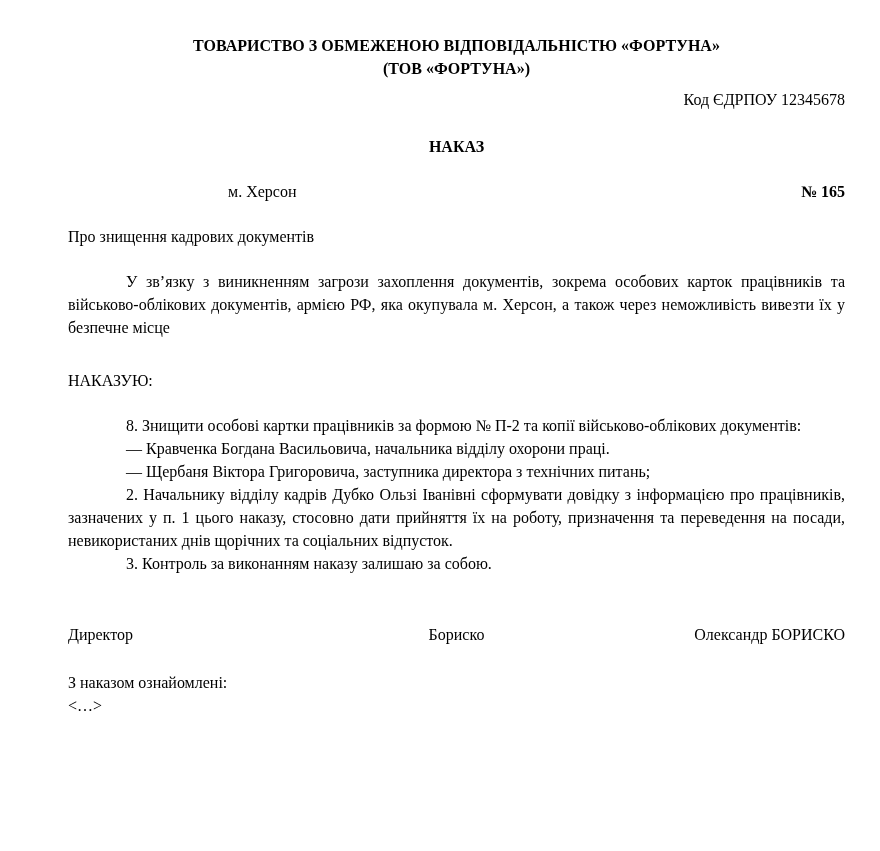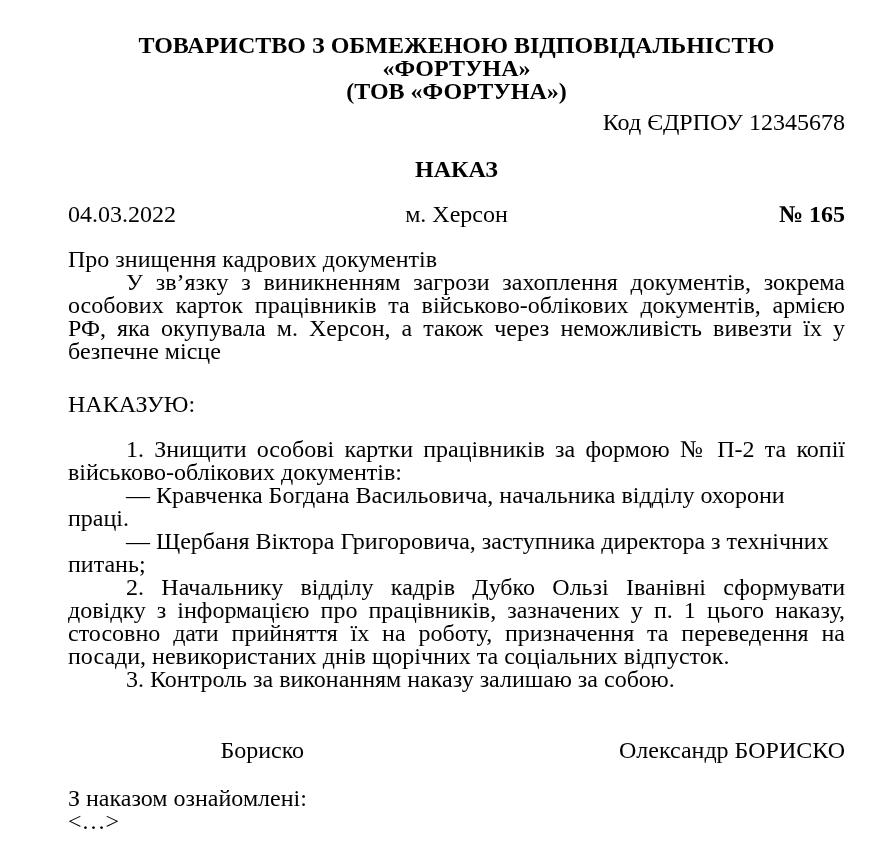--- a/index.html
+++ b/index.html
@@ -9,21 +9,21 @@
   }
   .page {
     position: relative;
     width: 880px;
     height: 851px;
     box-sizing: border-box;
     padding: 34px 35px 0 68px;
     background: #ffffff;
     color: #000000;
     font-family: "Liberation Serif", serif;
-    font-size: 24px;
+    font-size: 16px;
     line-height: 23px;
     overflow: hidden;
   }
   .company-block {
     text-align: center;
     font-weight: bold;
   }
   .edrpou {
     text-align: right;
     margin-top: 8px;
@@ -37,20 +37,21 @@
     display: flex;
     margin-top: 22px;
   }
   .meta-left   { flex: 1; text-align: left; }
   .meta-center { flex: 1; text-align: center; }
   .meta-right  { flex: 1; text-align: right; font-weight: bold; }
   .subject {
     margin-top: 22px;
   }
   .preamble {
+    margin-top: 22px;
     text-align: justify;
     text-indent: 58px;
     font-family: Liberation Serif, serif;
   }
   .order-word {
     margin-top: 30px;
   }
   .items {
     margin-top: 22px;
   }
@@ -80,40 +81,40 @@
   <div class="company-block">
     <div>ТОВАРИСТВО З ОБМЕЖЕНОЮ ВІДПОВІДАЛЬНІСТЮ «ФОРТУНА»</div>
     <div>(ТОВ «ФОРТУНА»)</div>
   </div>
 
   <div class="edrpou">Код ЄДРПОУ 12345678</div>
 
   <div class="doc-type">НАКАЗ</div>
 
   <div class="meta-row">
-    <div class="meta-left">04.03.2022</div>
     <div class="meta-center">м. Херсон</div>
     <div class="meta-right">№ 165</div>
   </div>
 
   <div class="subject">Про знищення кадрових документів</div>
 
   <div class="preamble">У зв’язку з виникненням загрози захоплення документів, зокрема особових карток працівників та військово-облікових документів, армією РФ, яка окупувала м. Херсон, а також через неможливість вивезти їх у безпечне місце</div>
 
   <div class="order-word">НАКАЗУЮ:</div>
 
   <div class="items">
-    <div class="item">1. Знищити особові картки працівників за формою № П-2 та копії військово-облікових документів:</div>
+    <div class="item">8. Знищити особові картки працівників за формою № П-2 та копії військово-облікових документів:</div>
     <div class="subitem">— Кравченка Богдана Васильовича, начальника відділу охорони праці.</div>
     <div class="subitem">— Щербаня Віктора Григоровича, заступника директора з технічних питань;</div>
     <div class="item">2. Начальнику відділу кадрів Дубко Ользі Іванівні сформувати довідку з інформацією про працівників, зазначених у п. 1 цього наказу, стосовно дати прийняття їх на роботу, призначення та переведення на посади, невикористаних днів щорічних та соціальних відпусток.</div>
     <div class="item">3. Контроль за виконанням наказу залишаю за собою.</div>
   </div>
 
   <div class="signature-row">
+    <div class="sig-left">Директор</div>
     <div class="sig-center">Бориско</div>
     <div class="sig-right">Олександр БОРИСКО</div>
   </div>
 
   <div class="ack">З наказом ознайомлені:</div>
   <div>&lt;…&gt;</div>
 
 </div>
 
 </body></html>

